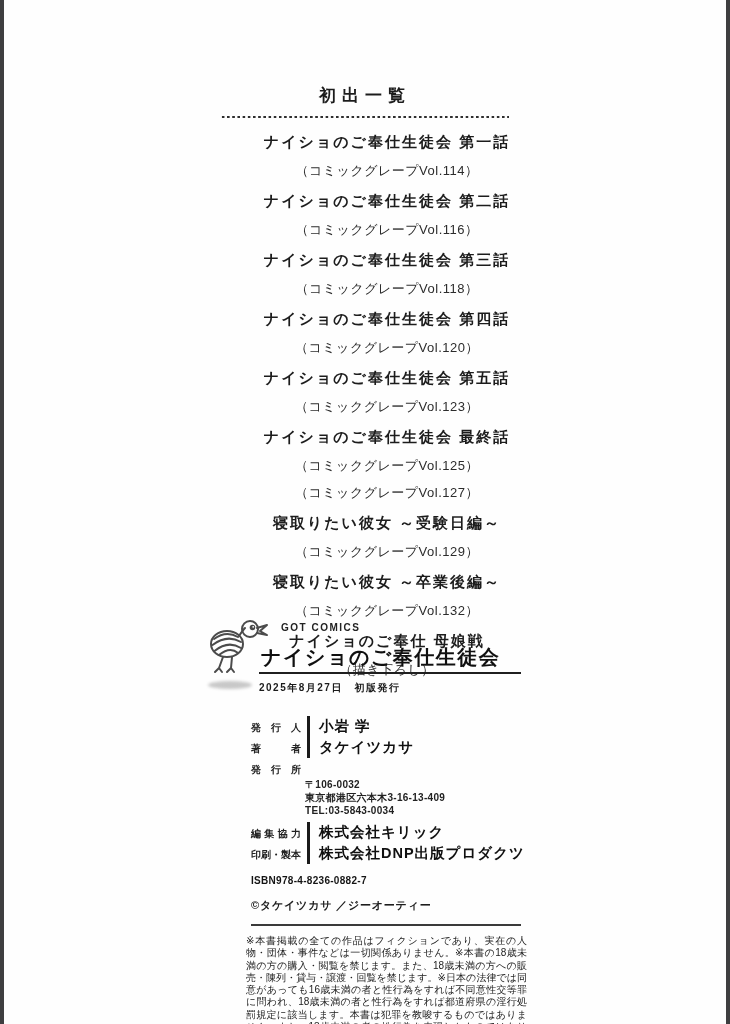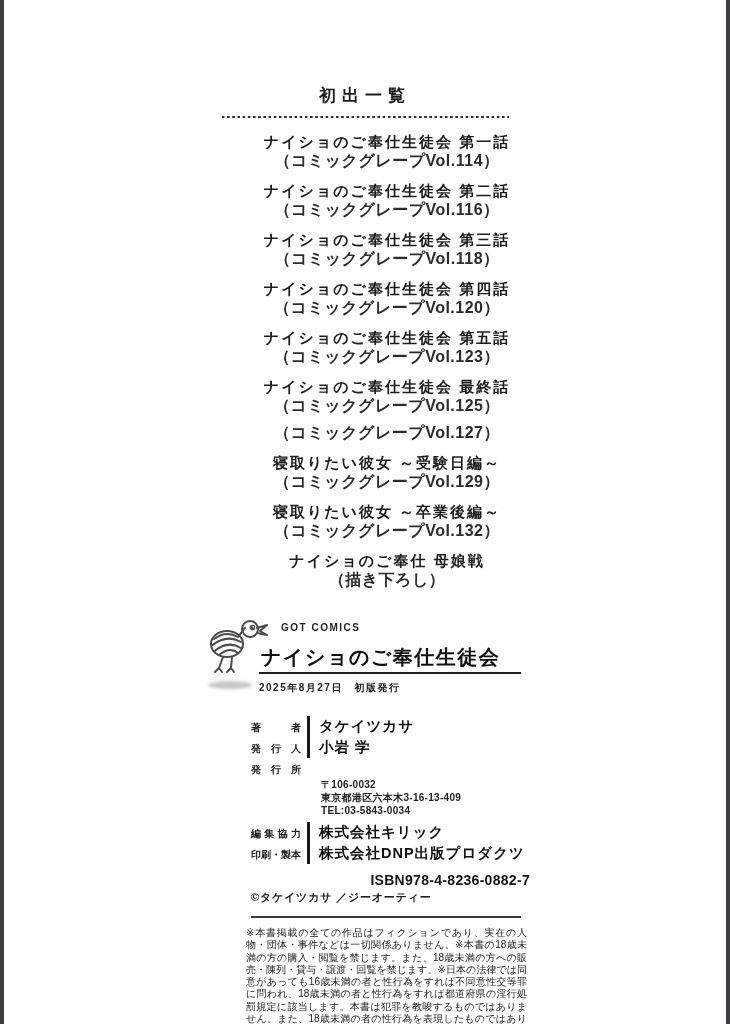--- a/index.html
+++ b/index.html
@@ -16,46 +16,46 @@
   .first-pub{position:absolute;top:84px;left:0;width:100%;text-align:center;color:#1d1d1d;}
   .fp-title{font-size:17px;font-weight:700;letter-spacing:6px;color:#1c1c1c;}
   .dotted-rule{
     width:288px;height:4px;margin:8px auto 0;
     background-image:radial-gradient(circle at 2px 2px,#2e2e2e 1.15px,transparent 1.5px);
     background-size:5.2px 4px;background-repeat:repeat-x;
   }
   .entries{margin-top:13px;padding-left:44px;}
   .entry{margin-bottom:13px;}
   .entry-title{font-size:15px;font-weight:700;letter-spacing:2px;color:#1c1c1c;line-height:20px;}
-  .entry-source{font-size:16px;font-weight:700;letter-spacing:0.5px;color:#2c2c2c;margin-top:2px;line-height:14px;}
+  .entry-source{font-size:13px;font-weight:400;letter-spacing:0.5px;color:#2c2c2c;margin-top:12px;line-height:14px;}
 
   
   .colophon{position:absolute;top:614px;left:201px;width:325px;color:#1b1b1b;}
   .bird-wrap{position:absolute;left:0;top:4px;width:64px;text-align:center;}
   .bird-shadow{width:44px;height:8px;background:#c8c8c8;border-radius:50%;filter:blur(1.5px);margin:3px 0 0 3px;}
   .brand{margin-left:76px;font-size:10px;font-weight:700;letter-spacing:1.5px;color:#222;padding-top:8px;}
   .book-title{margin-left:56px;margin-top:12px;font-size:20px;font-weight:800;letter-spacing:1.5px;color:#101010;line-height:24px;}
   .title-rule{margin-left:54px;margin-top:3px;width:262px;height:2px;background:#1f1f1f;}
   .edition{margin-left:54px;margin-top:7px;font-size:10px;font-weight:700;letter-spacing:1.5px;color:#1b1b1b;}
 
   .credits{margin-left:46px;margin-top:21px;}
   .credit-row{display:flex;align-items:stretch;}
   .credit-label{
     width:50px;flex:none;font-size:10px;font-weight:600;color:#222;
     text-align:justify;text-align-last:justify;padding-top:5px;letter-spacing:0;
   }
   .credit-value{
     border-left:3px solid #1a1a1a;margin-left:6px;padding-left:9px;
     font-size:14.5px;font-weight:700;color:#101010;line-height:21px;letter-spacing:1px;
   }
-  .credit-details{margin-left:70px;padding:1px 0 5px 0;font-size:10px;font-weight:600;line-height:13px;color:#222;letter-spacing:0.3px;}
+  .credit-details{margin-left:54px;padding:1px 0 5px 0;font-size:10px;font-weight:600;line-height:13px;color:#222;letter-spacing:0.3px;}
 
   .isbn-block{margin-left:46px;margin-top:9px;}
-  .isbn{font-size:14px;font-weight:700;letter-spacing:0.3px;color:#141414;line-height:15px;text-align:right;}
-  .copyright{font-size:11px;font-weight:600;letter-spacing:0.8px;color:#1d1d1d;margin-top:2px;line-height:14px;}
+  .isbn{font-size:10px;font-weight:700;letter-spacing:0.3px;color:#141414;line-height:15px;}
+  .copyright{font-size:11px;font-weight:600;letter-spacing:0.8px;color:#1d1d1d;margin-top:10px;line-height:14px;}
 
   .disc-rule{margin-left:46px;margin-top:12px;width:270px;height:2px;background:#3a3a3a;}
   .disclaimer{
     margin-left:41px;margin-top:9px;width:281px;
     font-size:10px;font-weight:500;line-height:12.3px;color:#222;
     text-align:justify;letter-spacing:0;
   }
 </style>
 </head>
 <body>
@@ -132,26 +132,26 @@
         <div class="bird-shadow"></div>
       </div>
 
       <div class="brand">GOT COMICS</div>
       <div class="book-title">ナイショのご奉仕生徒会</div>
       <div class="title-rule"></div>
       <div class="edition">2025年8月27日　初版発行</div>
 
       <div class="credits">
         <div class="credit-row">
+          <span class="credit-label">発行人</span>
+          <span class="credit-value">小岩 学</span>
+        </div>
+        <div class="credit-row">
           <span class="credit-label">著者</span>
           <span class="credit-value">タケイツカサ</span>
-        </div>
-        <div class="credit-row">
-          <span class="credit-label">発行人</span>
-          <span class="credit-value">小岩 学</span>
         </div>
         <div class="credit-row">
           <span class="credit-label">発行所</span>
         </div>
         <div class="credit-details">
           <div>〒106-0032</div>
           <div>東京都港区六本木3-16-13-409</div>
           <div>TEL:03-5843-0034</div>
         </div>
         <div class="credit-row">

